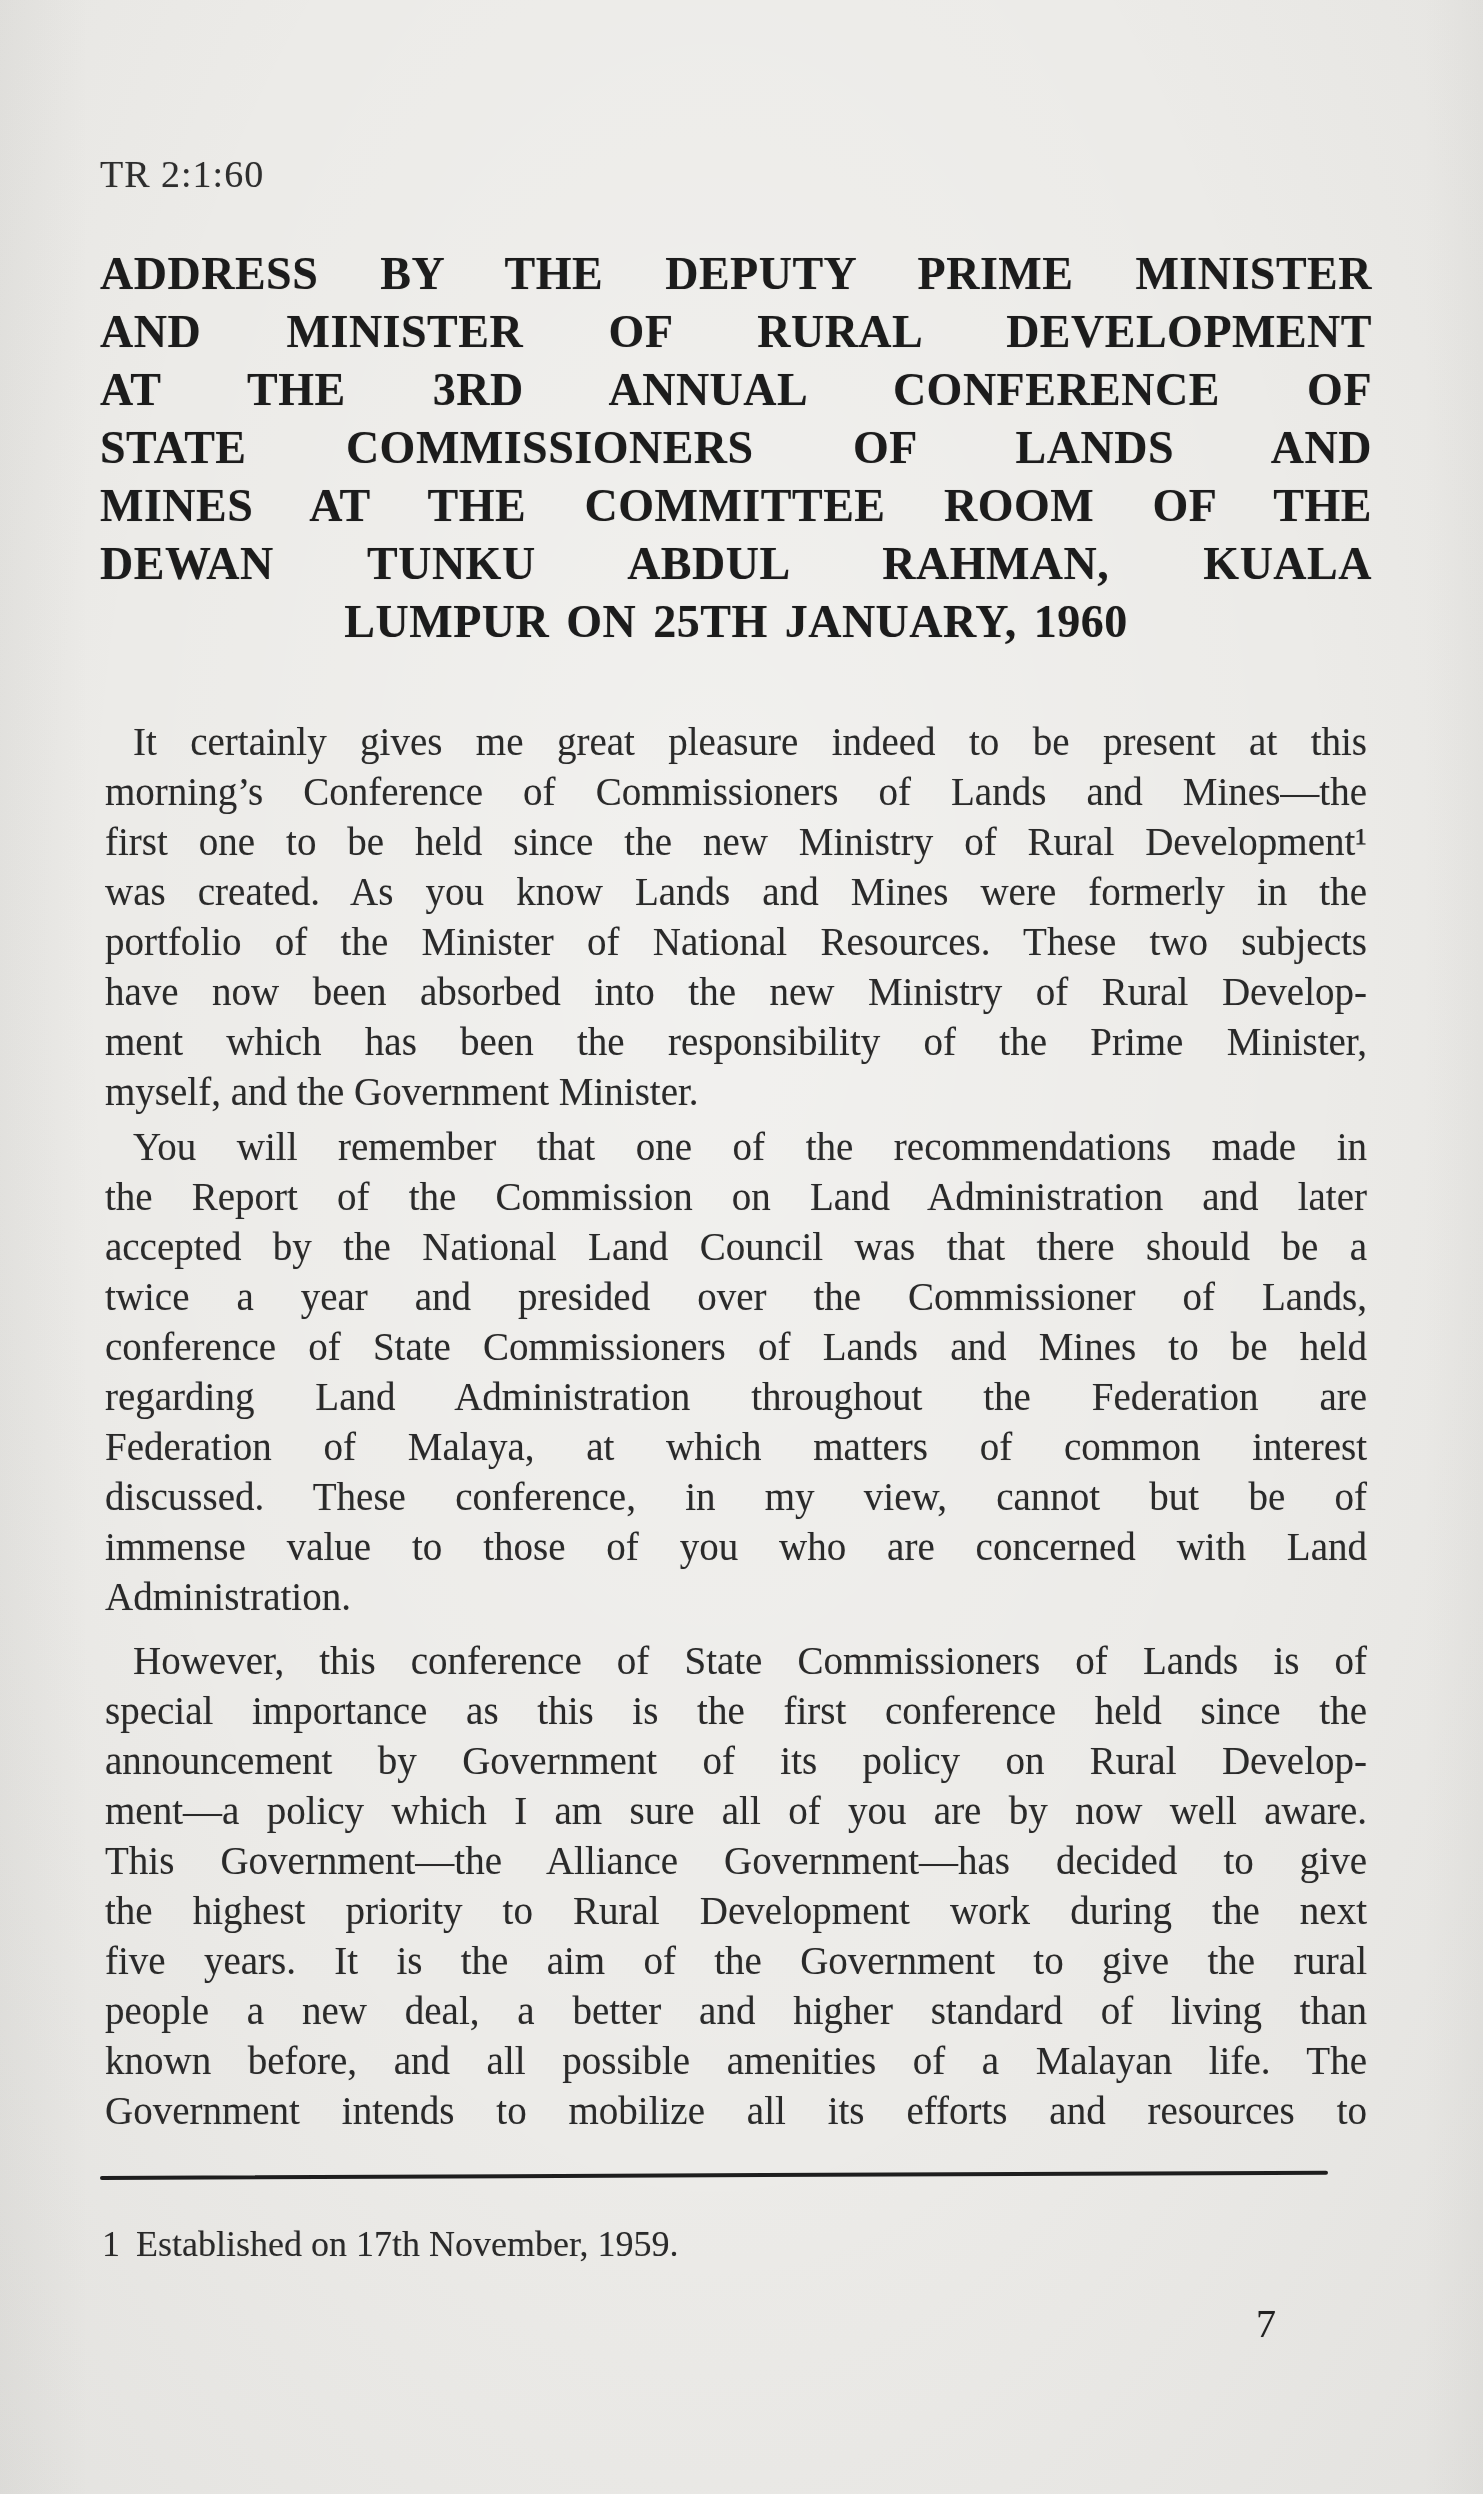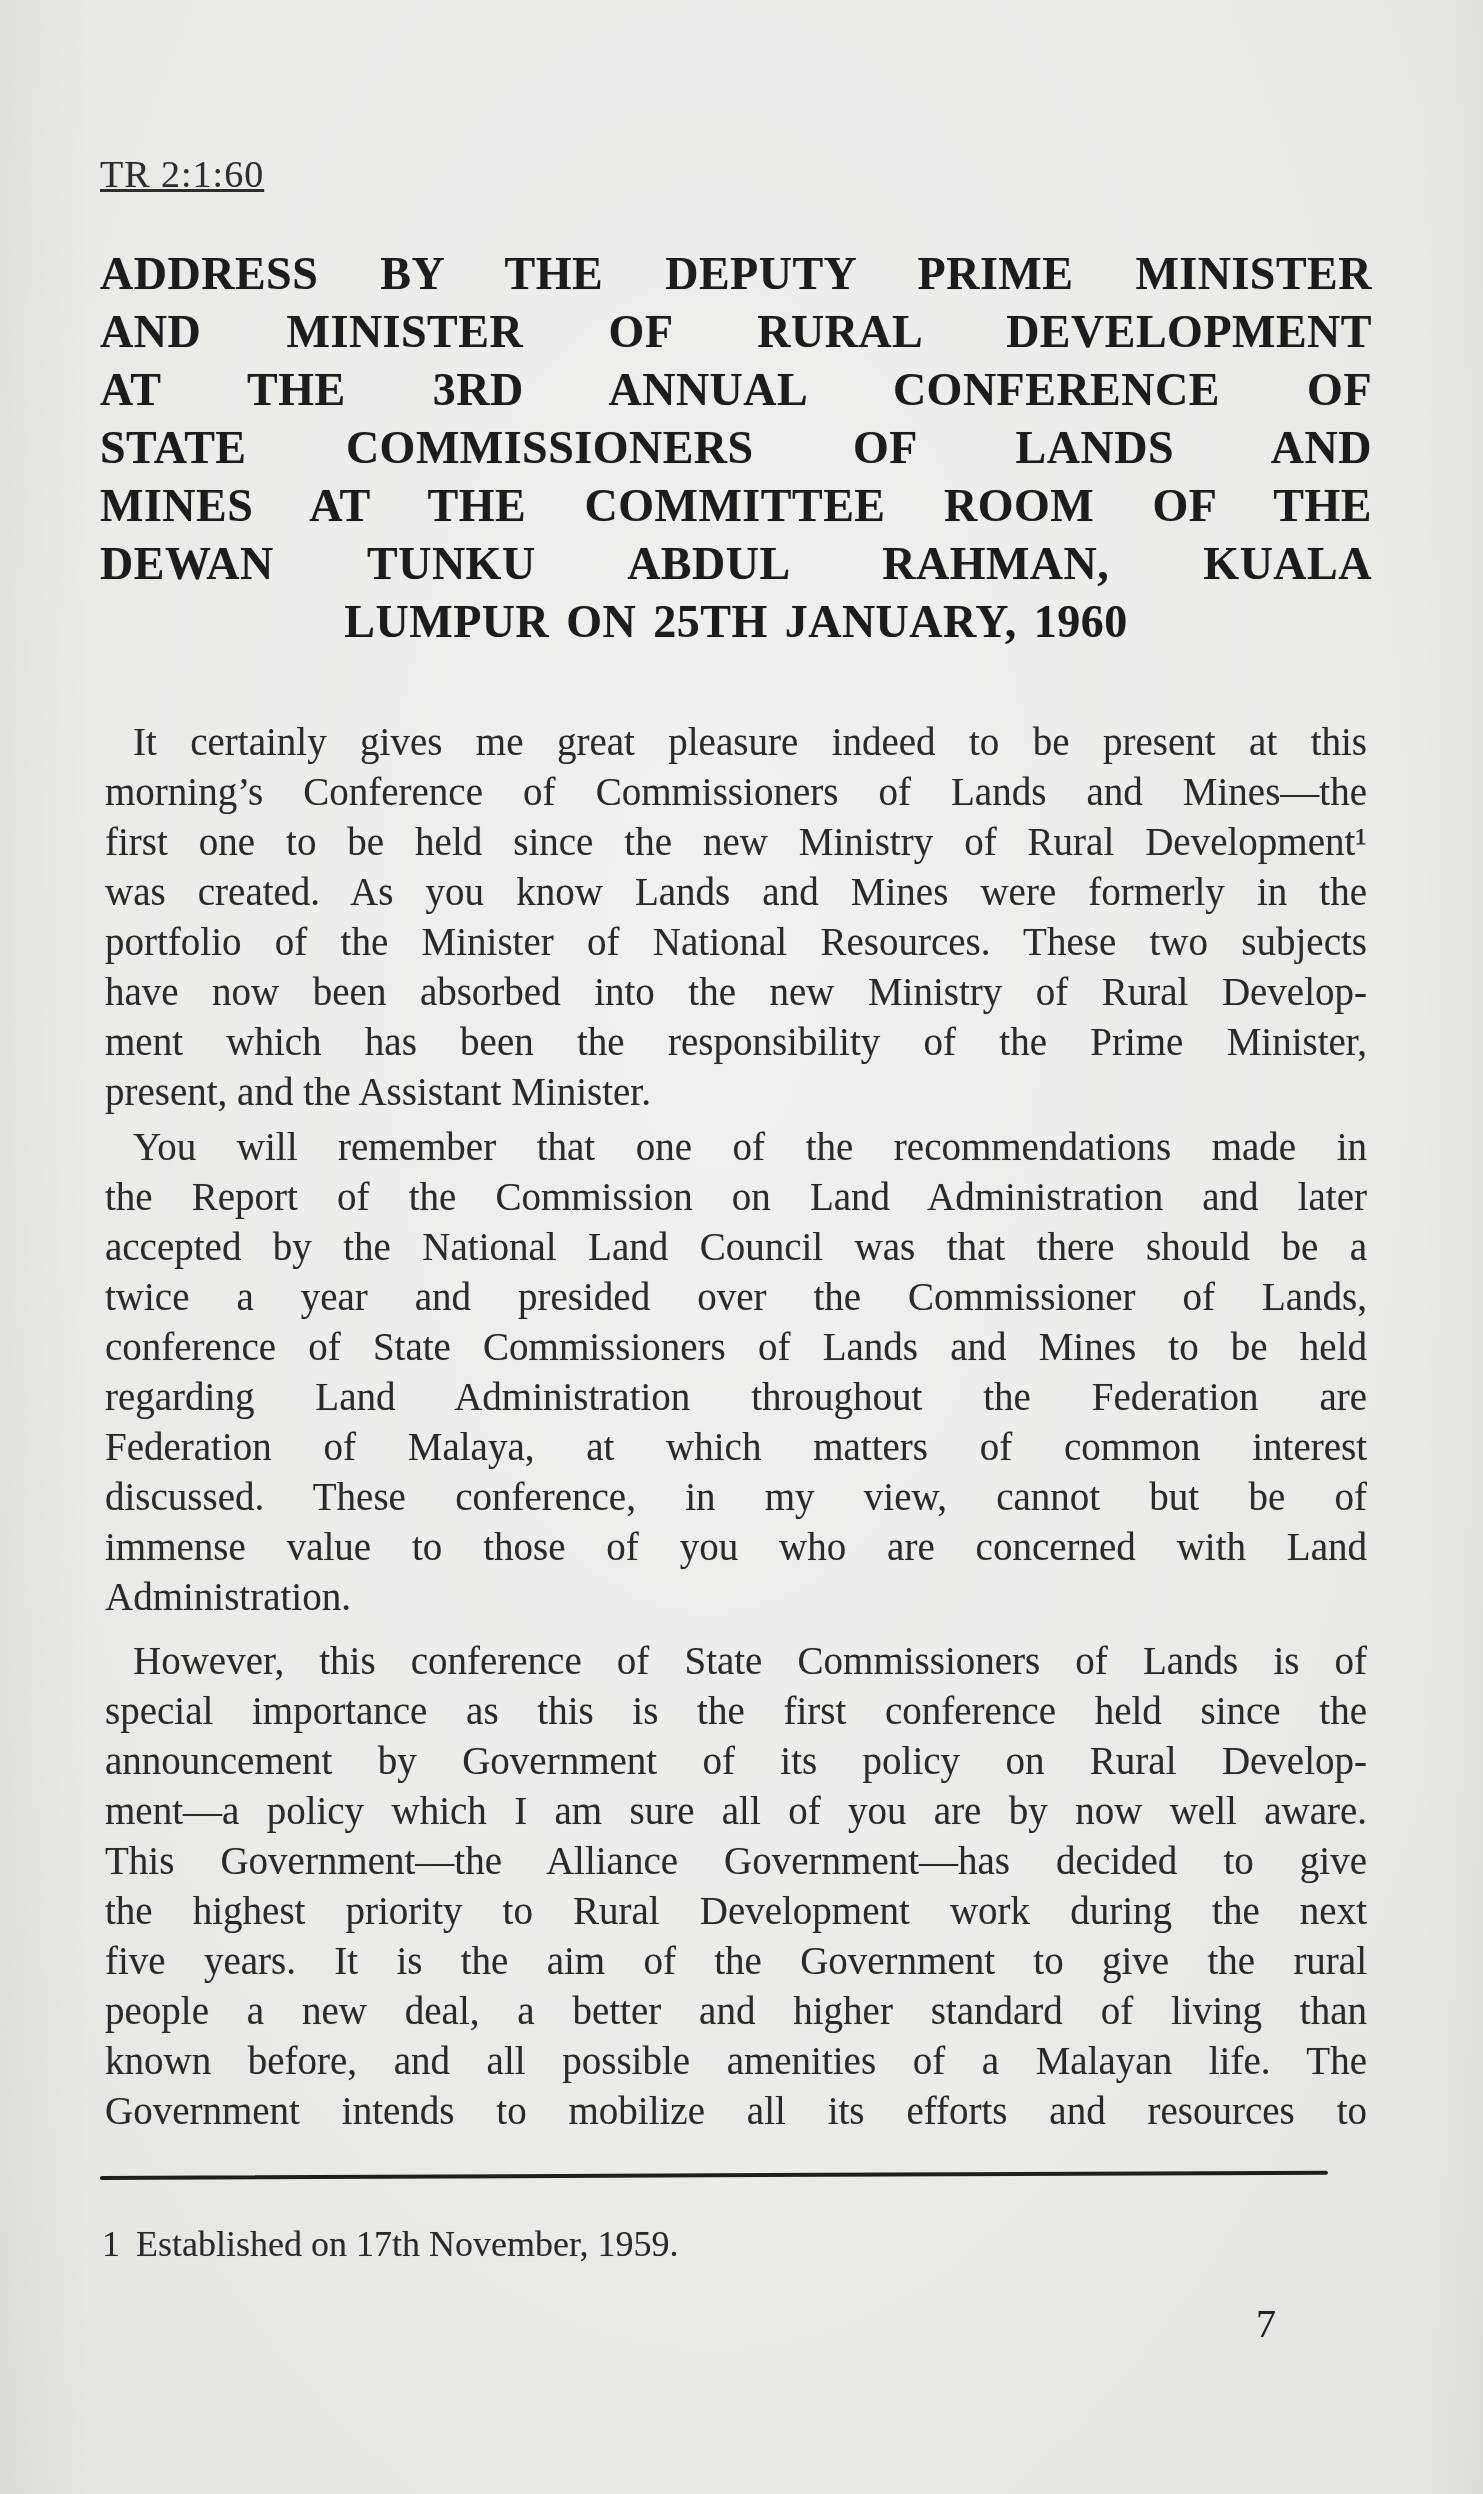--- a/index.html
+++ b/index.html
@@ -32,21 +32,20 @@
   }
   .page-ref {
     position: absolute;
     left: 100px;
     top: 152px;
     font-size: 38px;
     line-height: 44px;
     letter-spacing: 1px;
     color: #2e2e2e;
     text-shadow: 0 0 1px rgba(20,20,20,0.25);
-    text-decoration: underline;
   }
   .title {
     position: absolute;
     left: 100px;
     top: 245px;
     width: 1272px;
     font-size: 46px;
     font-weight: bold;
     color: #1c1c1c;
     text-shadow: 0 0 1px rgba(10,10,10,0.3);
@@ -139,21 +138,21 @@
 
   <div class="body">
     <div class="para">
         <div class="b-just b-first">It certainly gives me great pleasure indeed to be present at this</div>
         <div class="b-just">morning’s Conference of Commissioners of Lands and Mines—the</div>
         <div class="b-just">first one to be held since the new Ministry of Rural Development¹</div>
         <div class="b-just">was created. As you know Lands and Mines were formerly in the</div>
         <div class="b-just">portfolio of the Minister of National Resources. These two subjects</div>
         <div class="b-just">have now been absorbed into the new Ministry of Rural Develop-</div>
         <div class="b-just">ment which has been the responsibility of the Prime Minister,</div>
-        <div class="b-last">present, and the Assistant Minister.</div>
+        <div class="b-last">myself, and the Government Minister.</div>
       </div>
     <div class="para">
         <div class="b-just b-first">You will remember that one of the recommendations made in</div>
         <div class="b-just">the Report of the Commission on Land Administration and later</div>
         <div class="b-just">accepted by the National Land Council was that there should be a</div>
         <div class="b-just">twice a year and presided over the Commissioner of Lands,</div>
         <div class="b-just">conference of State Commissioners of Lands and Mines to be held</div>
         <div class="b-just">regarding Land Administration throughout the Federation are</div>
         <div class="b-just">Federation of Malaya, at which matters of common interest</div>
         <div class="b-just">discussed. These conference, in my view, cannot but be of</div>

